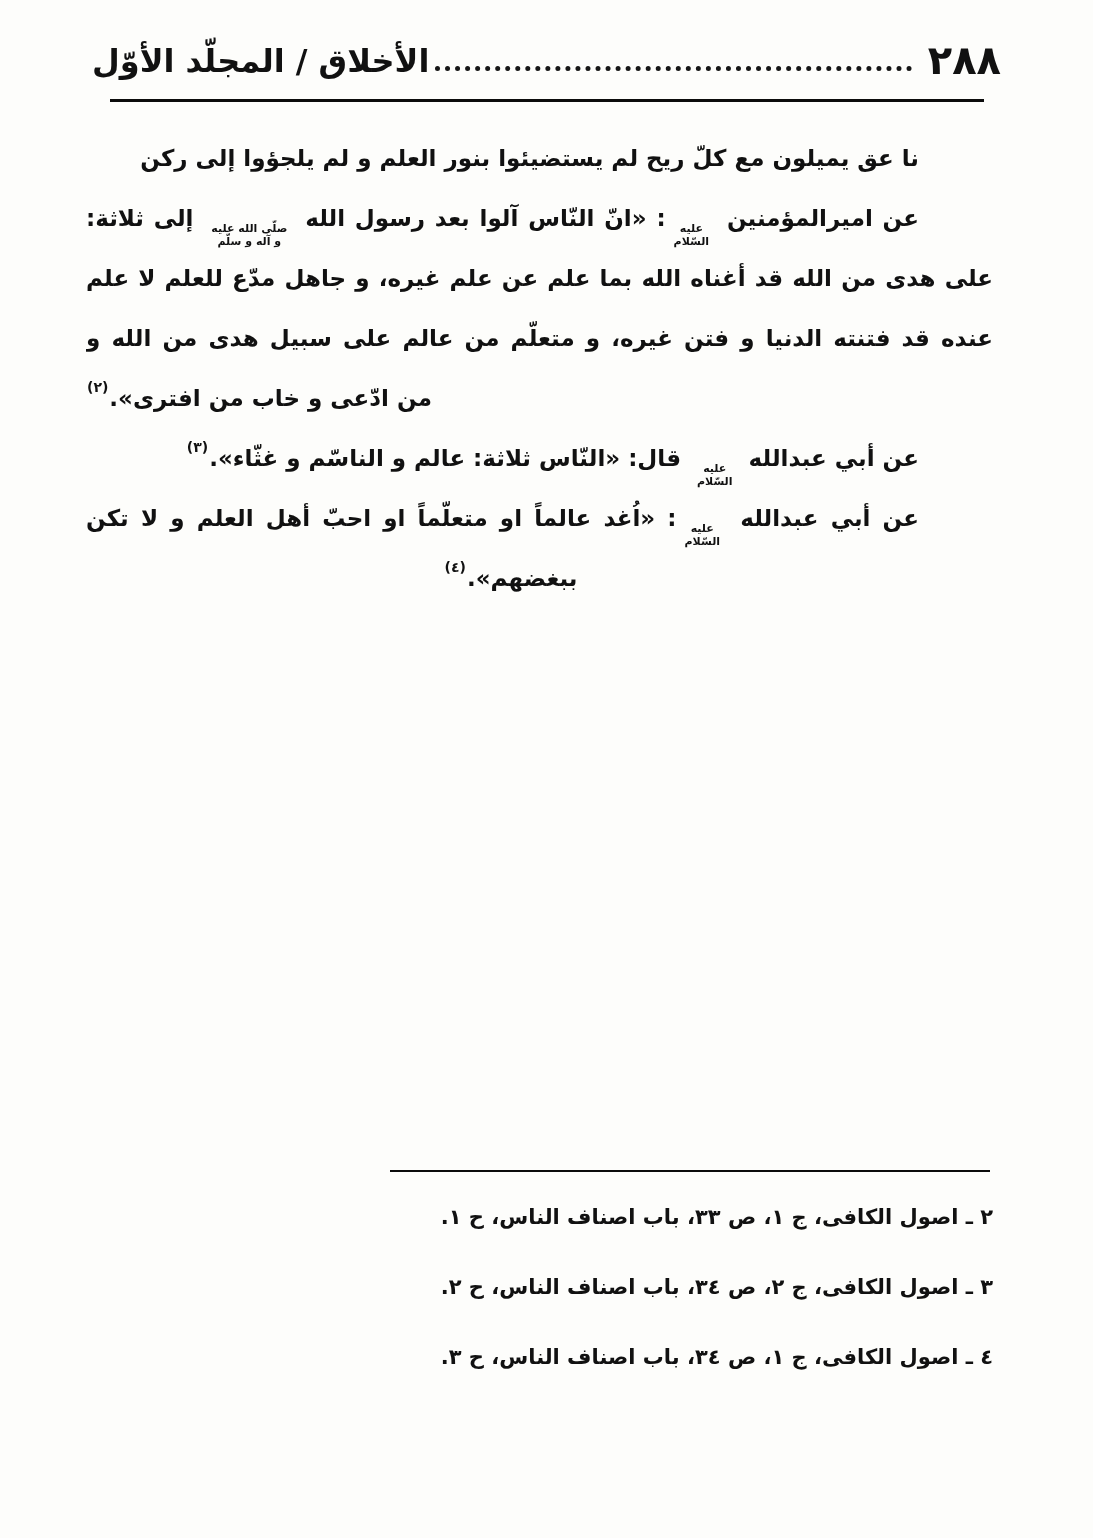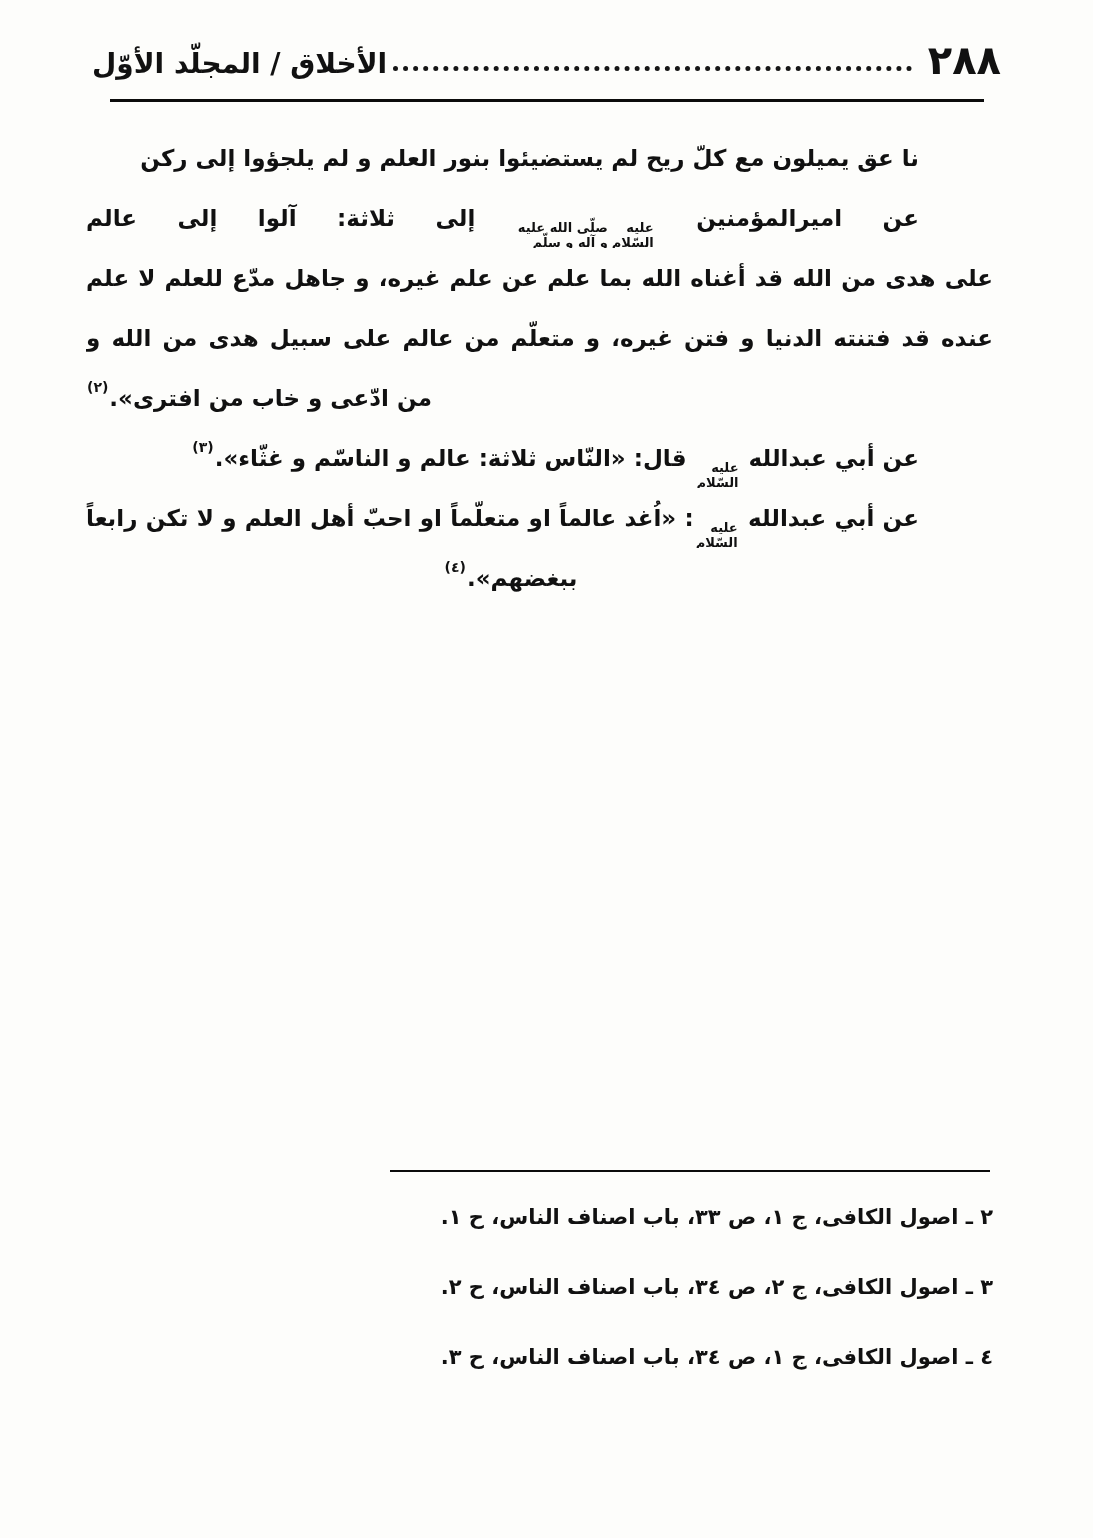--- a/index.html
+++ b/index.html
@@ -20,21 +20,21 @@
     display:flex; align-items:flex-end;
     font-weight:bold;
   }
   .page-number { font-size:40px; line-height:1; letter-spacing:2px; white-space:nowrap; }
   .leader {
     flex:1 1 auto;
     border-bottom:5px dotted #161616;
     margin:0 16px 9px 6px;
     height:0;
   }
-  .header-title { font-size:28px; line-height:1.15; white-space:nowrap; }
+  .header-title { font-size:32px; line-height:1.15; white-space:nowrap; }
   .header-rule {
     position:absolute; top:99px; left:110px; right:109px;
     height:3px; background:#0c0c0c;
   }
   
   .body-text {
     position:absolute; top:128px; right:100px; left:86px;
     font-size:23px; font-weight:bold; color:var(--ink);
   }
   .line { line-height:60px; height:60px; overflow:hidden; white-space:normal; }
@@ -43,23 +43,23 @@
   .line.indent-end  { padding-right:74px; text-align:right; }
   .line.end         { padding-right:36px; text-align:left; }
   .line.end2        { padding-right:58px; text-align:center; }
   .fn-ref {
     font-size:14px; font-weight:bold;
     position:relative; top:-14px;
     margin:0 1px;
     letter-spacing:1px;
   }
   .honorific {
-    display:inline-flex; flex-direction:column; align-items:flex-start;
-    font-size:13px; line-height:1.15; font-weight:bold;
-    vertical-align:-6px; margin:0 2px; white-space:nowrap;
+    display:inline-flex; flex-direction:column; align-items:center;
+    font-size:11px; line-height:1.15; font-weight:bold;
+    vertical-align:-6px; margin:0 8px; white-space:nowrap;
   }
   
   .footnote-sep {
     position:absolute; top:1170px; right:103px;
     width:600px; height:2px; background:#0c0c0c;
   }
   .footnotes {
     position:absolute; top:1182px; right:100px; left:86px;
     font-size:21px; font-weight:bold; text-align:right;
   }
@@ -76,21 +76,21 @@
     <span class="header-title">الأخلاق / المجلّد الأوّل</span>
   </header>
 
   <div class="header-rule"></div>
 
   <main class="body-text" id="body-lines">
       <div class="line indent-end"><span>نا عق يميلون مع كلّ ريح لم يستضيئوا بنور العلم و لم يلجؤوا إلى ركن وثيق».</span></div>
       <div class="line indent-just"><span>عن اميرالمؤمنين </span><span class="honorific">
           <span>عليه</span>
           <span>السّلام</span>
-        </span><span class="honorific">
+        </span><span>: «انّ النّاس آلوا بعد رسول الله </span><span class="honorific">
           <span>صلّى الله عليه</span>
           <span>و آله و سلّم</span>
         </span><span> إلى ثلاثة: آلوا إلى عالم</span></div>
       <div class="line just"><span>على هدى من الله قد أغناه الله بما علم عن علم غيره، و جاهل مدّع للعلم لا علم له معجب</span></div>
       <div class="line just"><span>عنده قد فتنته الدنيا و فتن غيره، و متعلّم من عالم على سبيل هدى من الله و نجاة، ثمّ هلك</span></div>
       <div class="line end"><span>من ادّعى و خاب من افترى».</span><span class="fn-ref">(٢)</span></div>
       <div class="line indent-end"><span>عن أبي عبدالله </span><span class="honorific">
           <span>عليه</span>
           <span>السّلام</span>
         </span><span> قال: «النّاس ثلاثة: عالم و الناسّم و غثّاء».</span><span class="fn-ref">(٣)</span></div>

